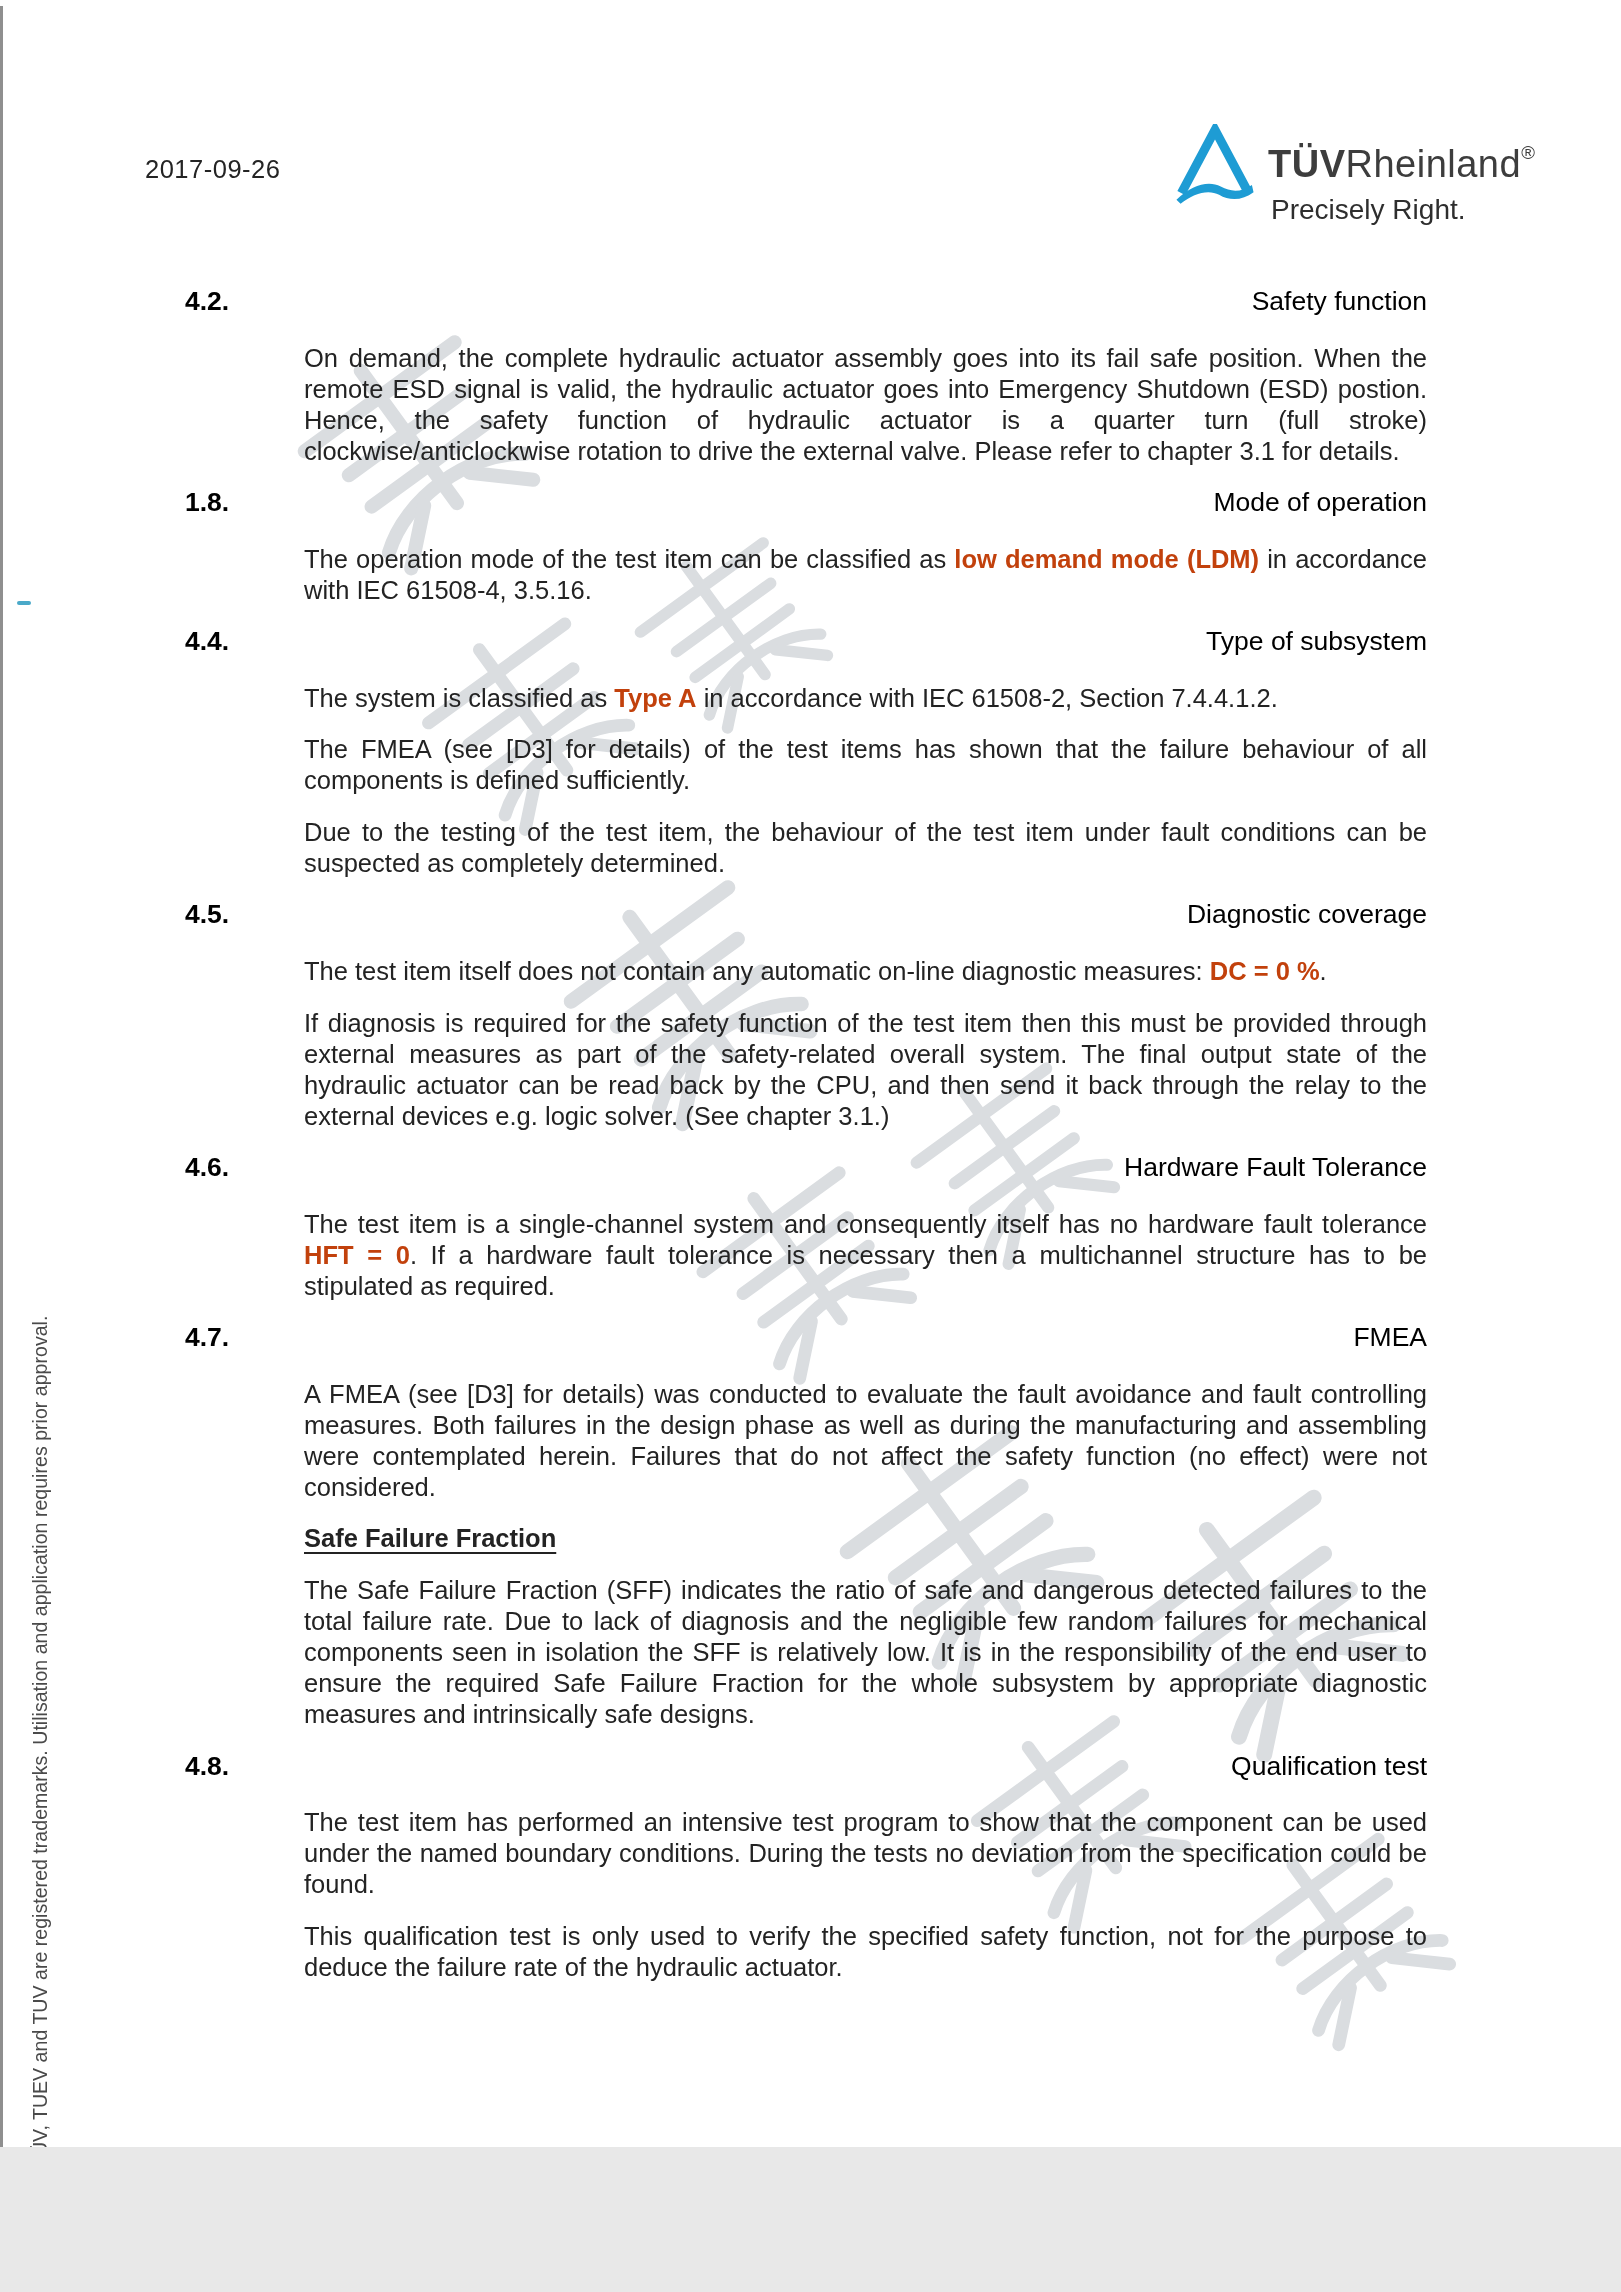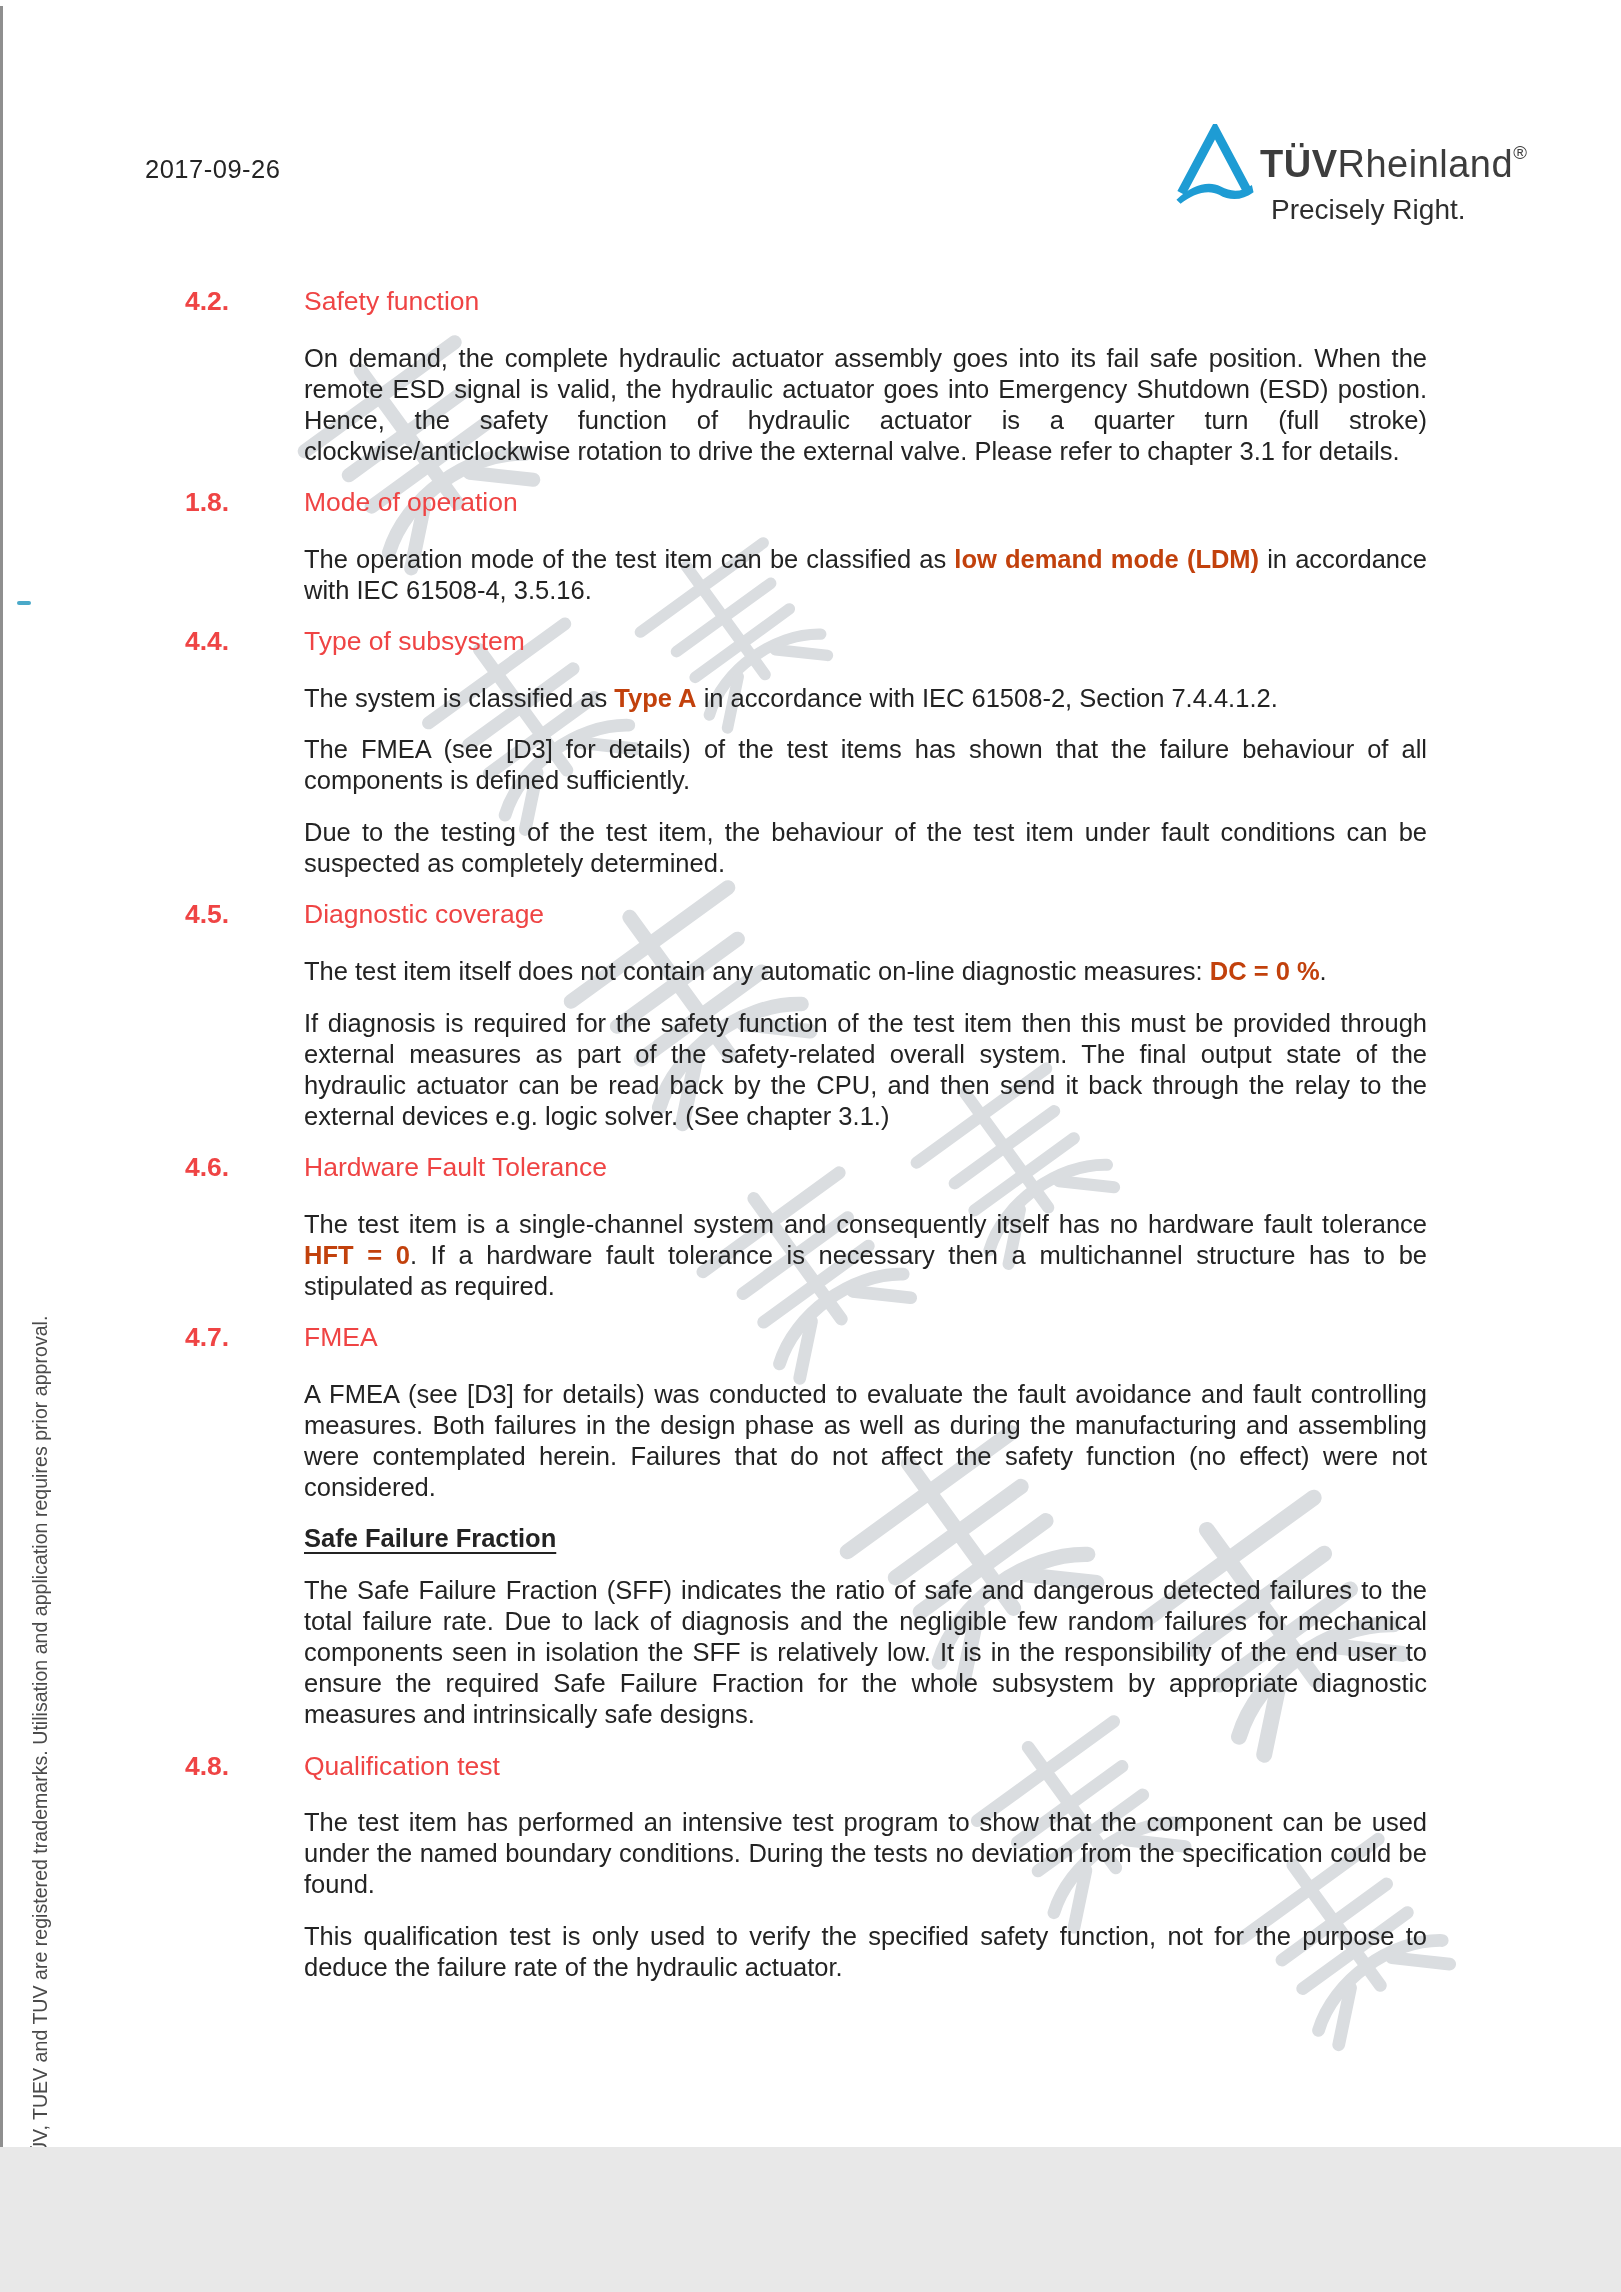--- a/index.html
+++ b/index.html
@@ -9,28 +9,28 @@
   }
   
   .edge-line{position:absolute;left:0;top:5.9px;width:2.9px;height:2281px;background:#8f8f8f;}
   .blue-dash{position:absolute;left:16.7px;top:601px;width:14.7px;height:3.9px;background:#4aa9c9;border-radius:2px;}
   
   .watermark{position:absolute;left:0;top:0;z-index:0;pointer-events:none;}
   
   .date{position:absolute;left:145px;top:155px;font-size:25.5px;color:#242424;letter-spacing:0.5px;z-index:2;}
   .logo{position:absolute;left:1172px;top:118px;width:412px;height:127px;z-index:2;}
   .logo-triangle{position:absolute;left:2px;top:5.9px;}
-  .brand{position:absolute;left:88px;top:23.5px;font-size:38px;color:#3d3d3d;white-space:nowrap;letter-spacing:0.5px;}
+  .brand{position:absolute;left:96px;top:23.5px;font-size:38px;color:#3d3d3d;white-space:nowrap;letter-spacing:0.5px;}
   .brand .b1{font-weight:bold;}
   .brand sup{font-size:18.6px;vertical-align:17.6px;}
   .tagline{position:absolute;left:99px;top:76px;font-size:28px;color:#2e2e2e;white-space:nowrap;}
   
   .content{position:absolute;left:304px;top:286px;width:1123px;z-index:2;}
   section{margin:0 0 11.8px 0;}
-  .sec-head{position:relative;font-size:26.5px;line-height:31px;font-weight:bold;color:#ef4444;margin:0 0 25.5px 0;}
+  .sec-head{position:relative;font-size:26.5px;line-height:31px;font-weight:bold;color:#000000;margin:0 0 25.5px 0;text-align:right;}
   .sec-num{position:absolute;left:-119px;top:0;}
   .sec-title{display:inline;font-size:26.5px;margin:0;font-weight:normal;}
   .para{font-size:25.5px;line-height:31px;margin:0 0 20.6px 0;text-align:justify;color:#232323;}
   .para b{font-weight:bold;color:#c2410c;}
   .subhead{font-size:25.5px;line-height:31px;margin:10.8px 0 20.6px 0;font-weight:bold;text-decoration:underline;text-underline-offset:4.9px;color:#232323;}
   
   .sidebar-note{position:absolute;left:29px;top:2168px;transform-origin:0 0;transform:rotate(-90deg);
     font-size:19.6px;color:#4a4a4a;white-space:pre;z-index:2;}
   .sidebar-code{position:absolute;left:31px;top:2290px;transform-origin:0 0;transform:rotate(-90deg);
     font-size:18.6px;color:#3f3f3f;white-space:pre;z-index:2;}

